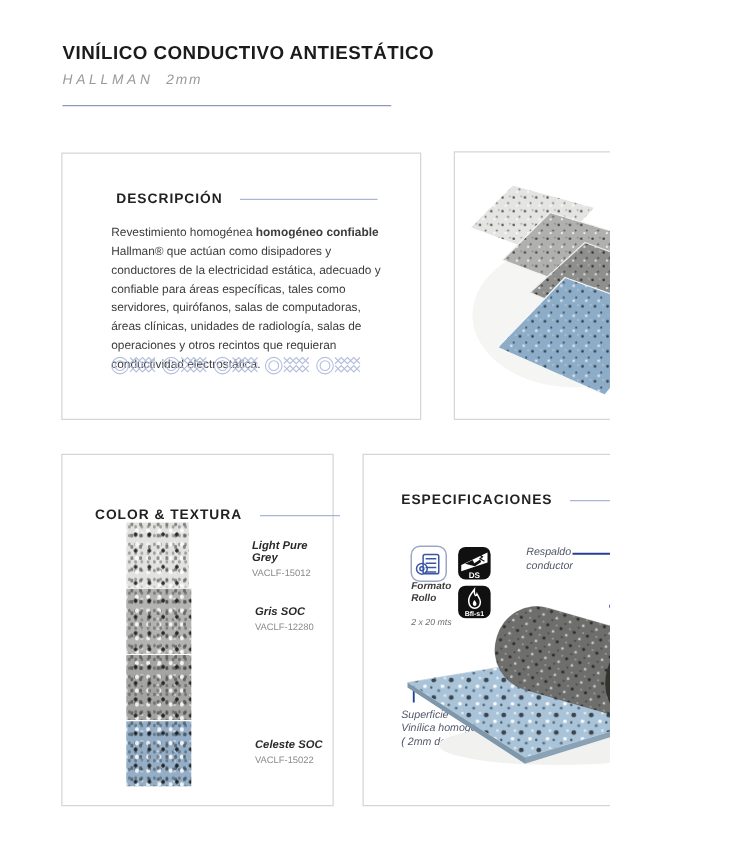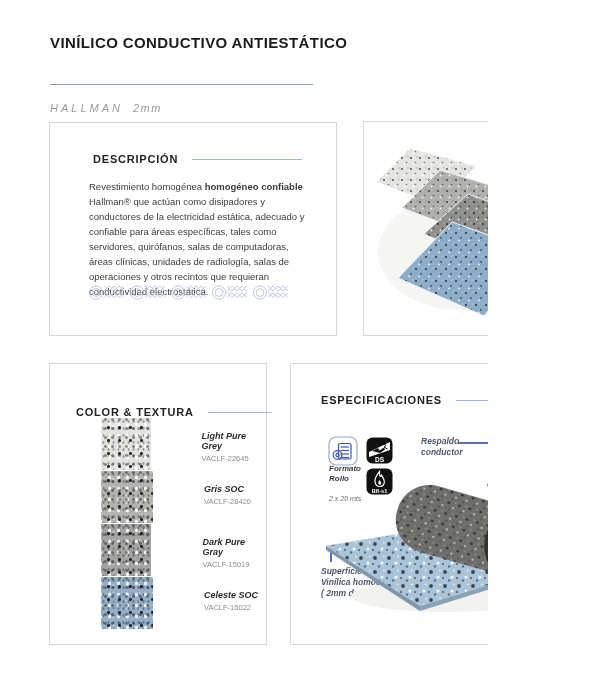--- a/index.html
+++ b/index.html
@@ -1,21 +1,21 @@
 <!DOCTYPE html>
 <html><head>
 <meta charset="utf-8">
 <style>
   html,body{margin:0;padding:0;background:#ffffff;}
   body{font-family:"Liberation Sans", sans-serif; color:#1b1b1b;}
   #page{position:relative;width:488px;height:688px;background:#ffffff;overflow:hidden;}
 
   
   .hdr-title{position:absolute;left:50px;top:34px;font-size:15px;font-weight:bold;letter-spacing:.4px;color:#1b1b1b;}
-  .hdr-sub{position:absolute;left:50px;top:58px;font-size:11px;font-style:italic;color:#9a9a9a;letter-spacing:3px;margin-top:44px;}
+  .hdr-sub{position:absolute;left:50px;top:58px;font-size:11px;font-style:italic;color:#9a9a9a;letter-spacing:3px;}
   .hdr-sub .sz{margin-left:10px;letter-spacing:1.5px;}
   .hdr-line{position:absolute;left:50px;top:84px;width:263px;height:1px;background:#8e98b8;}
 
   
   .panel{position:absolute;background:#fff;border:1px solid #d6d6d6;box-sizing:border-box;}
   #panel-desc{left:49px;top:122px;width:288px;height:214px;}
   #panel-img{left:363px;top:121px;width:188px;height:215px;}
   #panel-color{left:49px;top:363px;width:218px;height:282px;}
   #panel-spec{left:290px;top:363px;width:260px;height:282px;}
 
@@ -40,21 +40,21 @@
     background-size:11px 13px,7px 9px,9px 11px,5px 7px,13px 8px;
     background-position:2px 3px,1px 6px,4px 1px,0 0,6px 4px;
   }
   .swatch-label{margin-left:11px;padding-top:13px;}
   .swatch-name{font-size:9px;font-weight:bold;font-style:italic;color:#2a2a2a;}
   .swatch-code{font-size:7.5px;color:#8a8a8a;margin-top:3px;}
 
   
   .fmt-label{position:absolute;left:38px;top:100px;font-size:8px;font-weight:bold;font-style:italic;color:#3c3c3c;line-height:10px;}
   .fmt-value{position:absolute;left:38px;top:131px;font-size:7px;font-style:italic;color:#6d6d6d;}
-  .annot{font-size:8.5px;font-weight:bold;font-style:italic;color:#50556a;line-height:11px;}
+  .annot{font-size:8.5px;font-weight:normal;font-style:italic;color:#50556a;line-height:11px;}
   #annot-respaldo{position:absolute;left:130px;top:72px;width:80px;}
   #annot-superficie{position:absolute;left:30px;top:202px;width:120px;}
   .prelines{white-space:pre-line;}
   .abs{position:absolute;}
 </style>
 </head>
 <body>
 
 <div id="page">
 
@@ -160,38 +160,34 @@
   <div class="panel" id="panel-color">
     <div class="sec-head" style="left:26px;top:26px;margin-top:16px;">
       <span class="sec-title">COLOR &amp; TEXTURA</span>
       <span class="sec-line" style="width:64px;"></span>
     </div>
 
     <div class="swatch-row" style="top:54px;">
       <div class="swatch speckle" style="background-color: rgb(226, 226, 224);"></div>
       <div class="swatch-label">
         <div class="swatch-name">Light Pure Grey</div>
-        <div class="swatch-code">VACLF-22645</div>
+        <div class="swatch-code">VACLF-15012</div>
       </div>
     </div>
 
     <div class="swatch-row" style="top:107px;">
       <div class="swatch speckle" style="background-color: rgb(179, 179, 177);"></div>
       <div class="swatch-label">
         <div class="swatch-name">Gris SOC</div>
-        <div class="swatch-code">VACLF-28420</div>
+        <div class="swatch-code">VACLF-12280</div>
       </div>
     </div>
 
     <div class="swatch-row" style="top:160px;">
       <div class="swatch speckle" style="background-color: rgb(164, 164, 162);"></div>
-      <div class="swatch-label">
-        <div class="swatch-name">Dark Pure Gray</div>
-        <div class="swatch-code">VACLF-15019</div>
-      </div>
     </div>
 
     <div class="swatch-row" style="top:213px;justify-content:center;">
       <div class="swatch speckle" style="background-color: rgb(147, 174, 198);"></div>
       <div class="swatch-label">
         <div class="swatch-name">Celeste SOC</div>
         <div class="swatch-code">VACLF-15022</div>
       </div>
     </div>
   </div>

